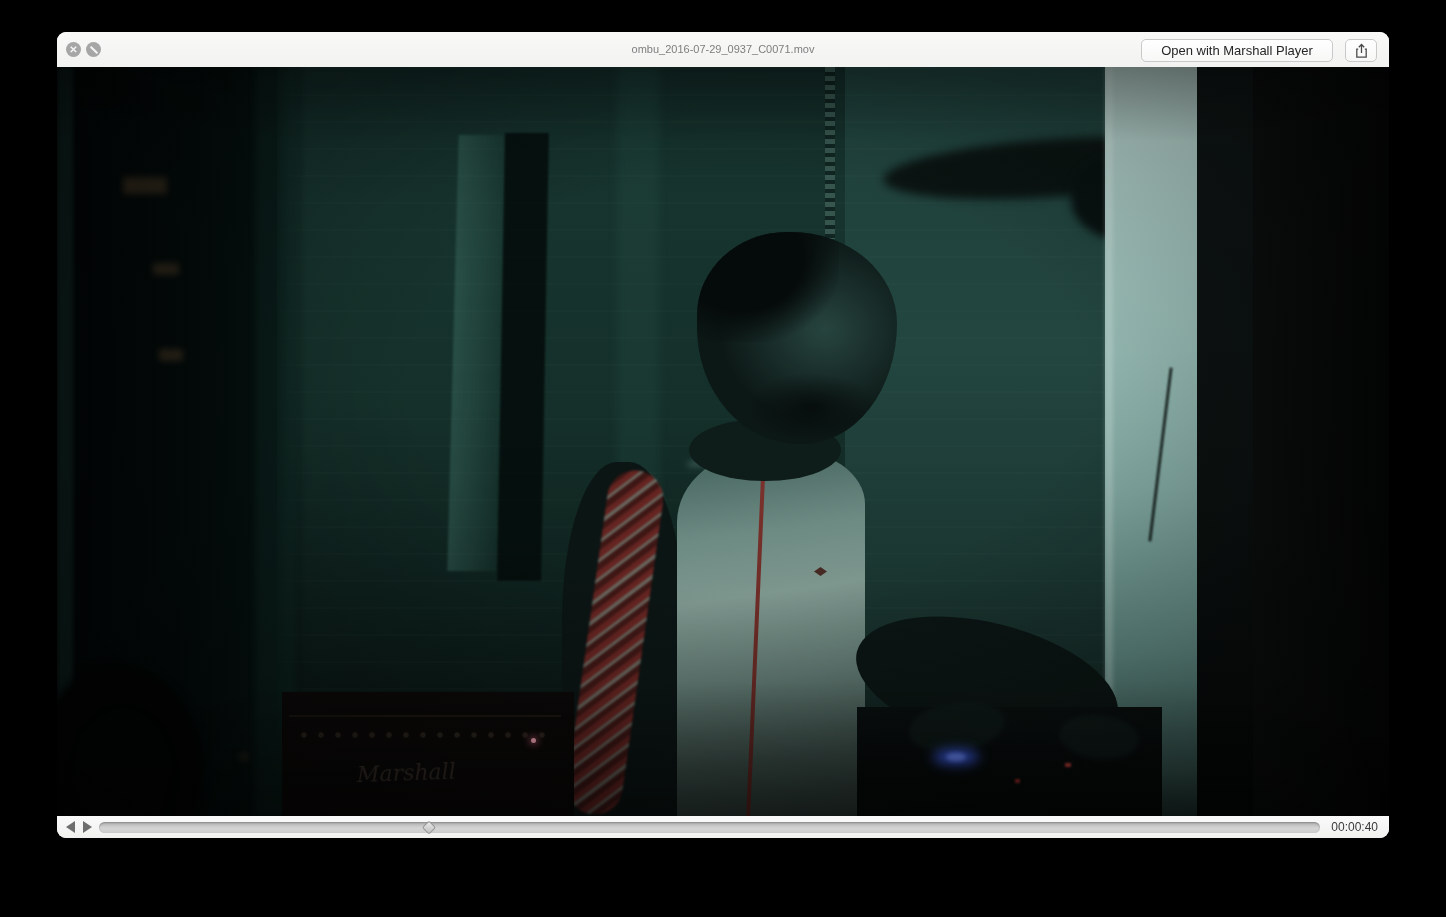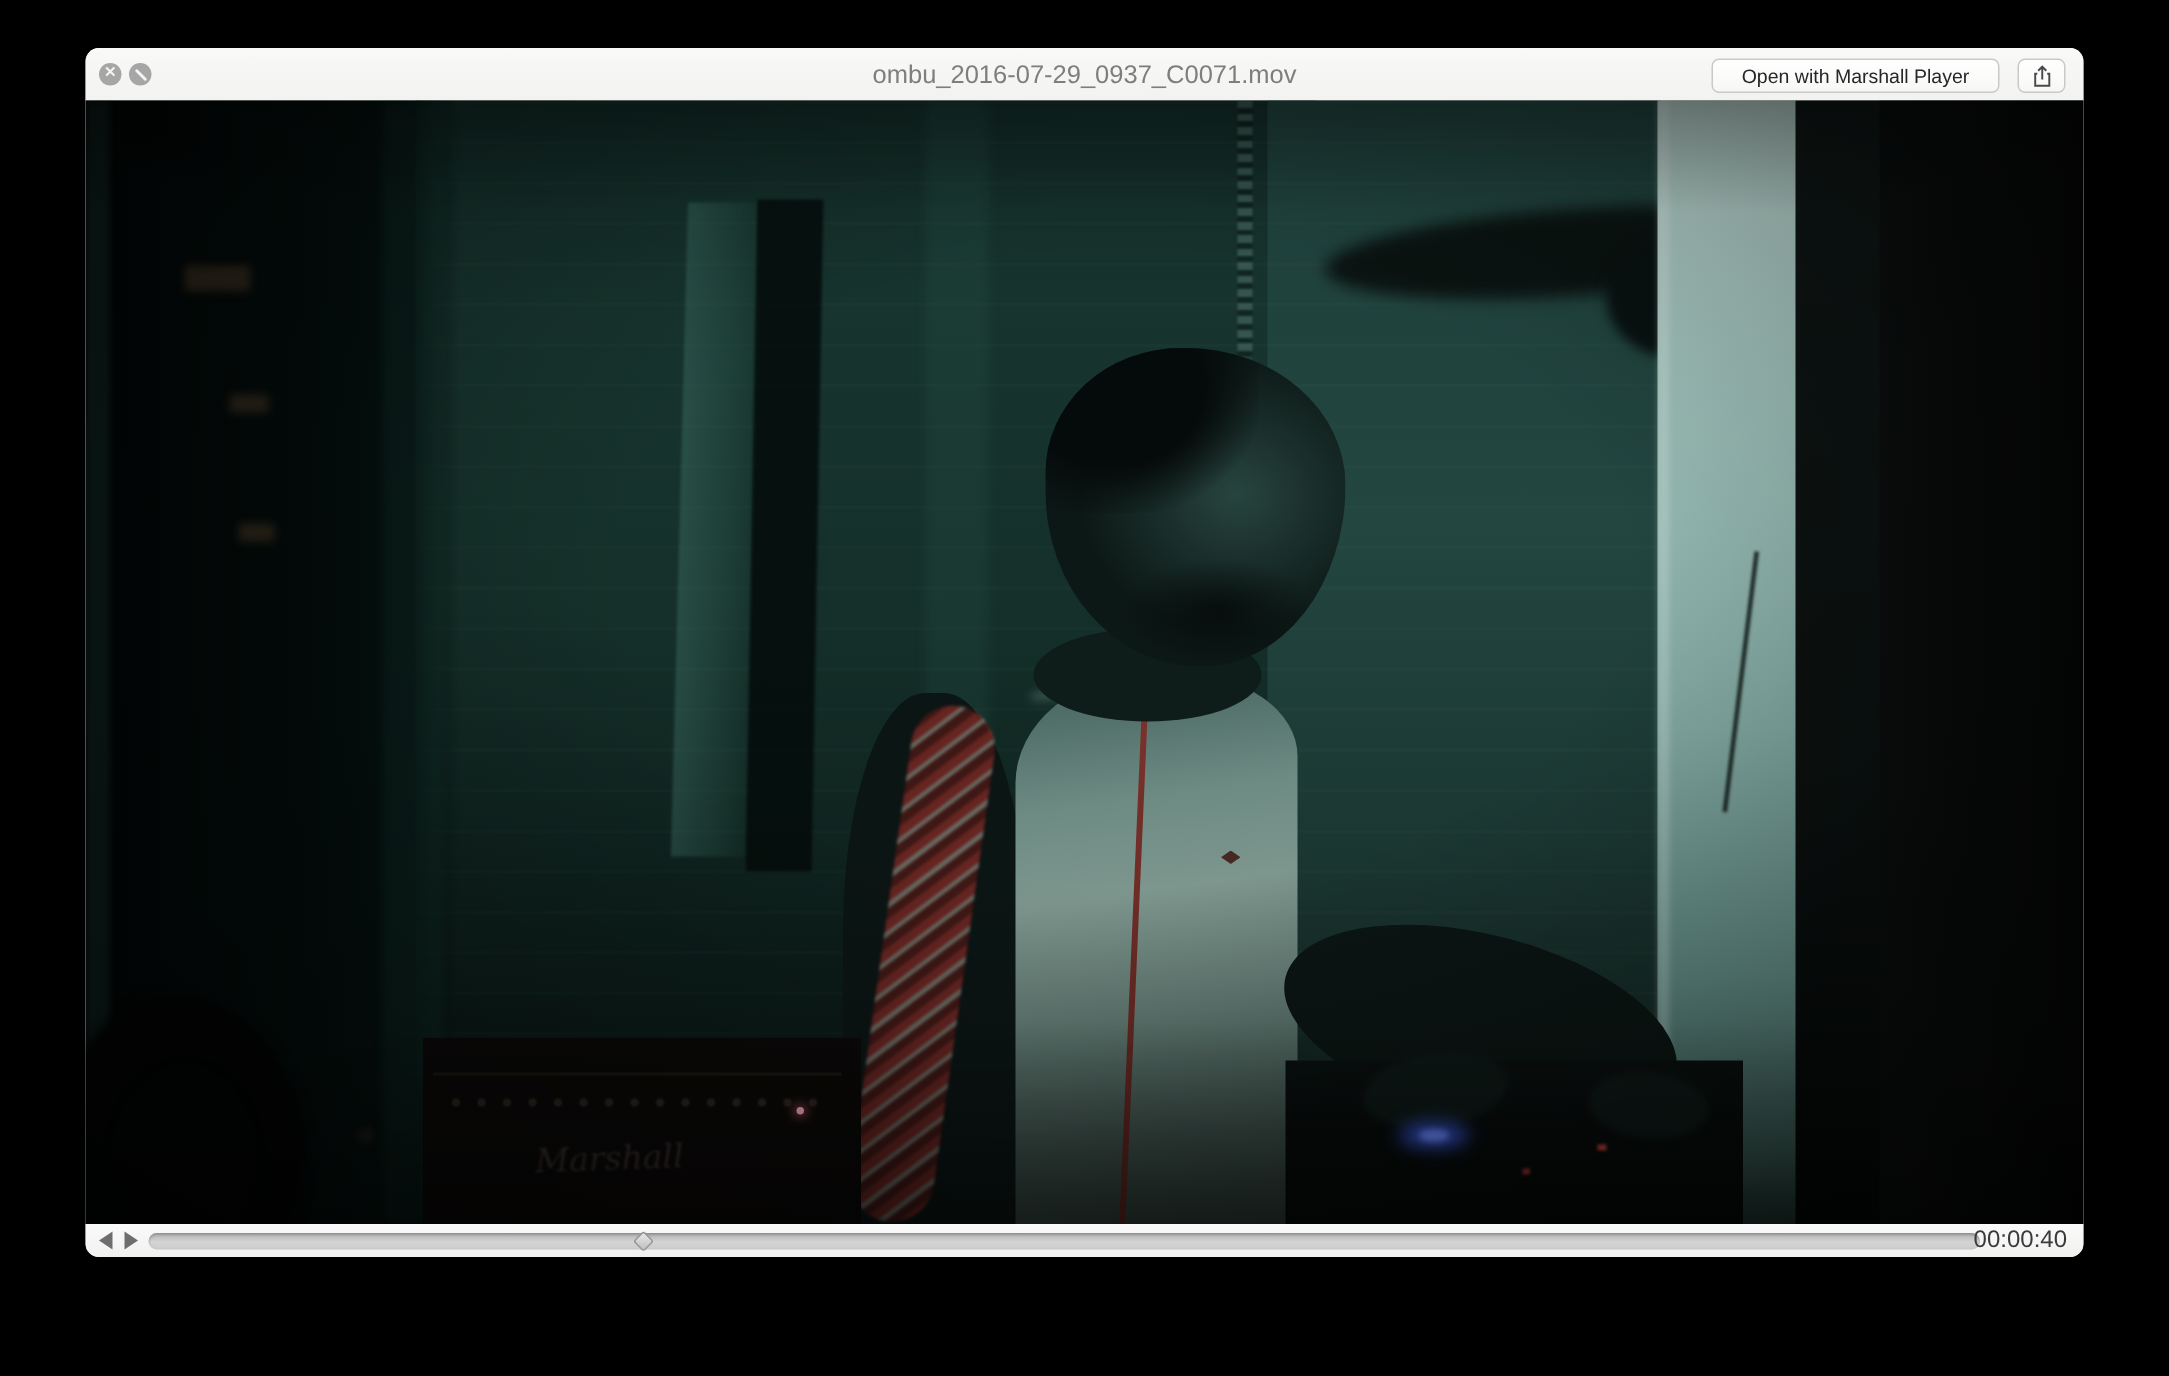--- a/index.html
+++ b/index.html
@@ -18,21 +18,21 @@
              background:linear-gradient(#f9f9f8,#f2f2f1); }
   .tb-btn{ position:absolute; top:10px; width:15px; height:15px; border-radius:50%;
            background:#a6a6a6; display:flex; align-items:center; justify-content:center;
            cursor:default; }
   .tb-btn.close{ left:9px; }
   .tb-btn.noentry{ left:29px; }
   .tb-btn .x{ color:#f4f4f3; font-size:10px; line-height:10px; font-weight:bold;
               transform:translateY(-0.5px); }
   .tb-btn .slash{ width:10px; height:2px; background:#f4f4f3; transform:rotate(45deg); border-radius:1px; }
   .ql-title{ position:absolute; left:0; right:0; top:0; height:36px; line-height:35px;
-             text-align:center; font-size:17px; color:#7e7e7e; pointer-events:none; }
+             text-align:center; font-size:11px; color:#7e7e7e; pointer-events:none; }
   .open-btn{ position:absolute; left:1084px; top:7px; width:192px; height:23px;
              background:linear-gradient(#ffffff,#f7f7f6); border:1px solid #c9c9c9;
              border-radius:5px; font-size:13px; color:#262626; text-align:center;
              line-height:21px; cursor:default; }
   .share-btn{ position:absolute; left:1288px; top:7px; width:32px; height:23px;
               background:linear-gradient(#ffffff,#f7f7f6); border:1px solid #c9c9c9;
               border-radius:5px; display:flex; align-items:center; justify-content:center; }
 
   
   .video{ position:absolute; left:0; top:35px; width:1332px; height:749px;
@@ -154,21 +154,21 @@
   .tri-right{ left:26px; border-top:6px solid transparent; border-bottom:6px solid transparent;
     border-left:9px solid #6e6e6e; }
   .track{ position:absolute; left:42px; top:6px; width:1221px; height:11px; border-radius:6px;
     background:linear-gradient(180deg,#b2b2b2,#d4d4d4 55%,#cccccc);
     box-shadow:inset 0 1px 2px rgba(0,0,0,.25); }
   .playhead{ position:absolute; top:0; width:10px; height:10px; left:27%;
     transform:translate(-50%,.5px) rotate(45deg);
     background:linear-gradient(135deg,#e9e9e9,#bfbfbf);
     border:1px solid #979797; border-radius:2px; }
   .time{ position:absolute; right:11px; top:0; height:22px; line-height:22px;
-    font-size:16px; color:#3a3a3a; }
+    font-size:12px; color:#3a3a3a; }
 </style>
 </head>
 <body>
 
 <div class="ql-window">
 
   <div class="titlebar">
     <div class="tb-btn close">
       <span class="x">✕</span>
     </div>

